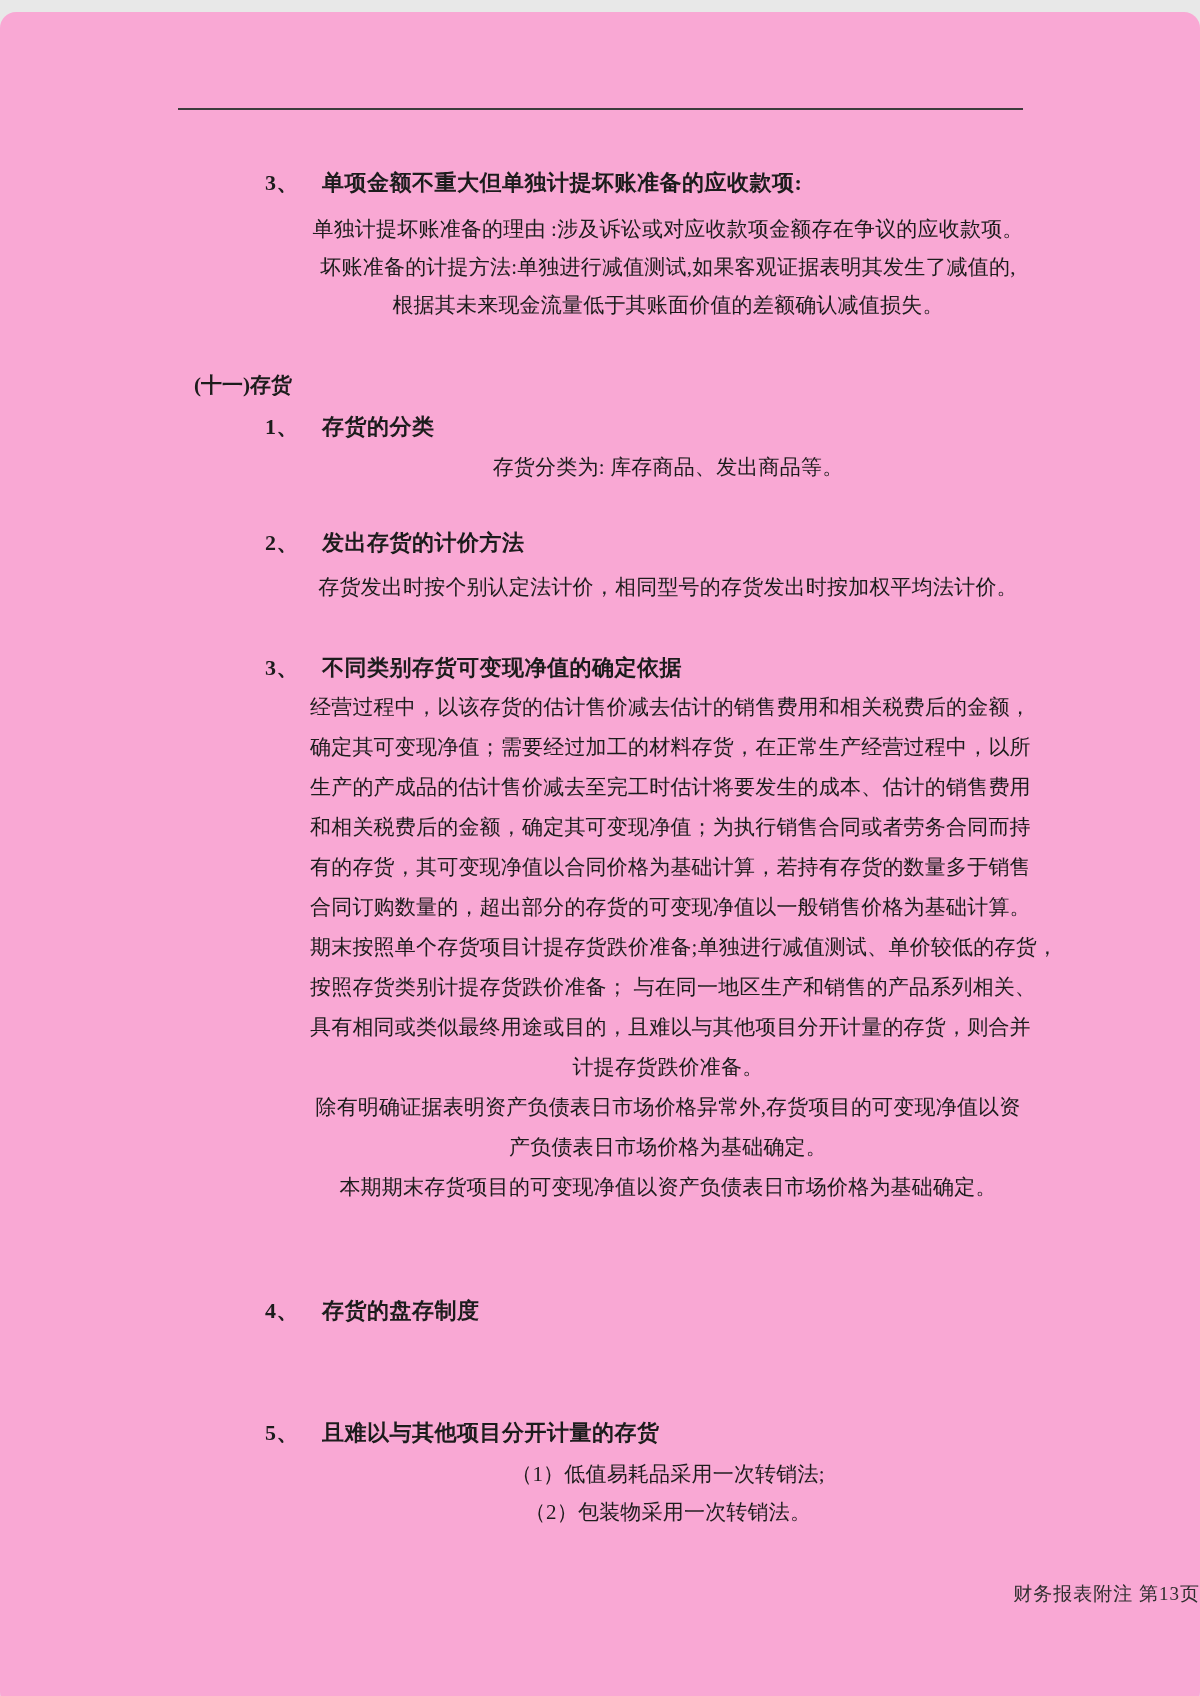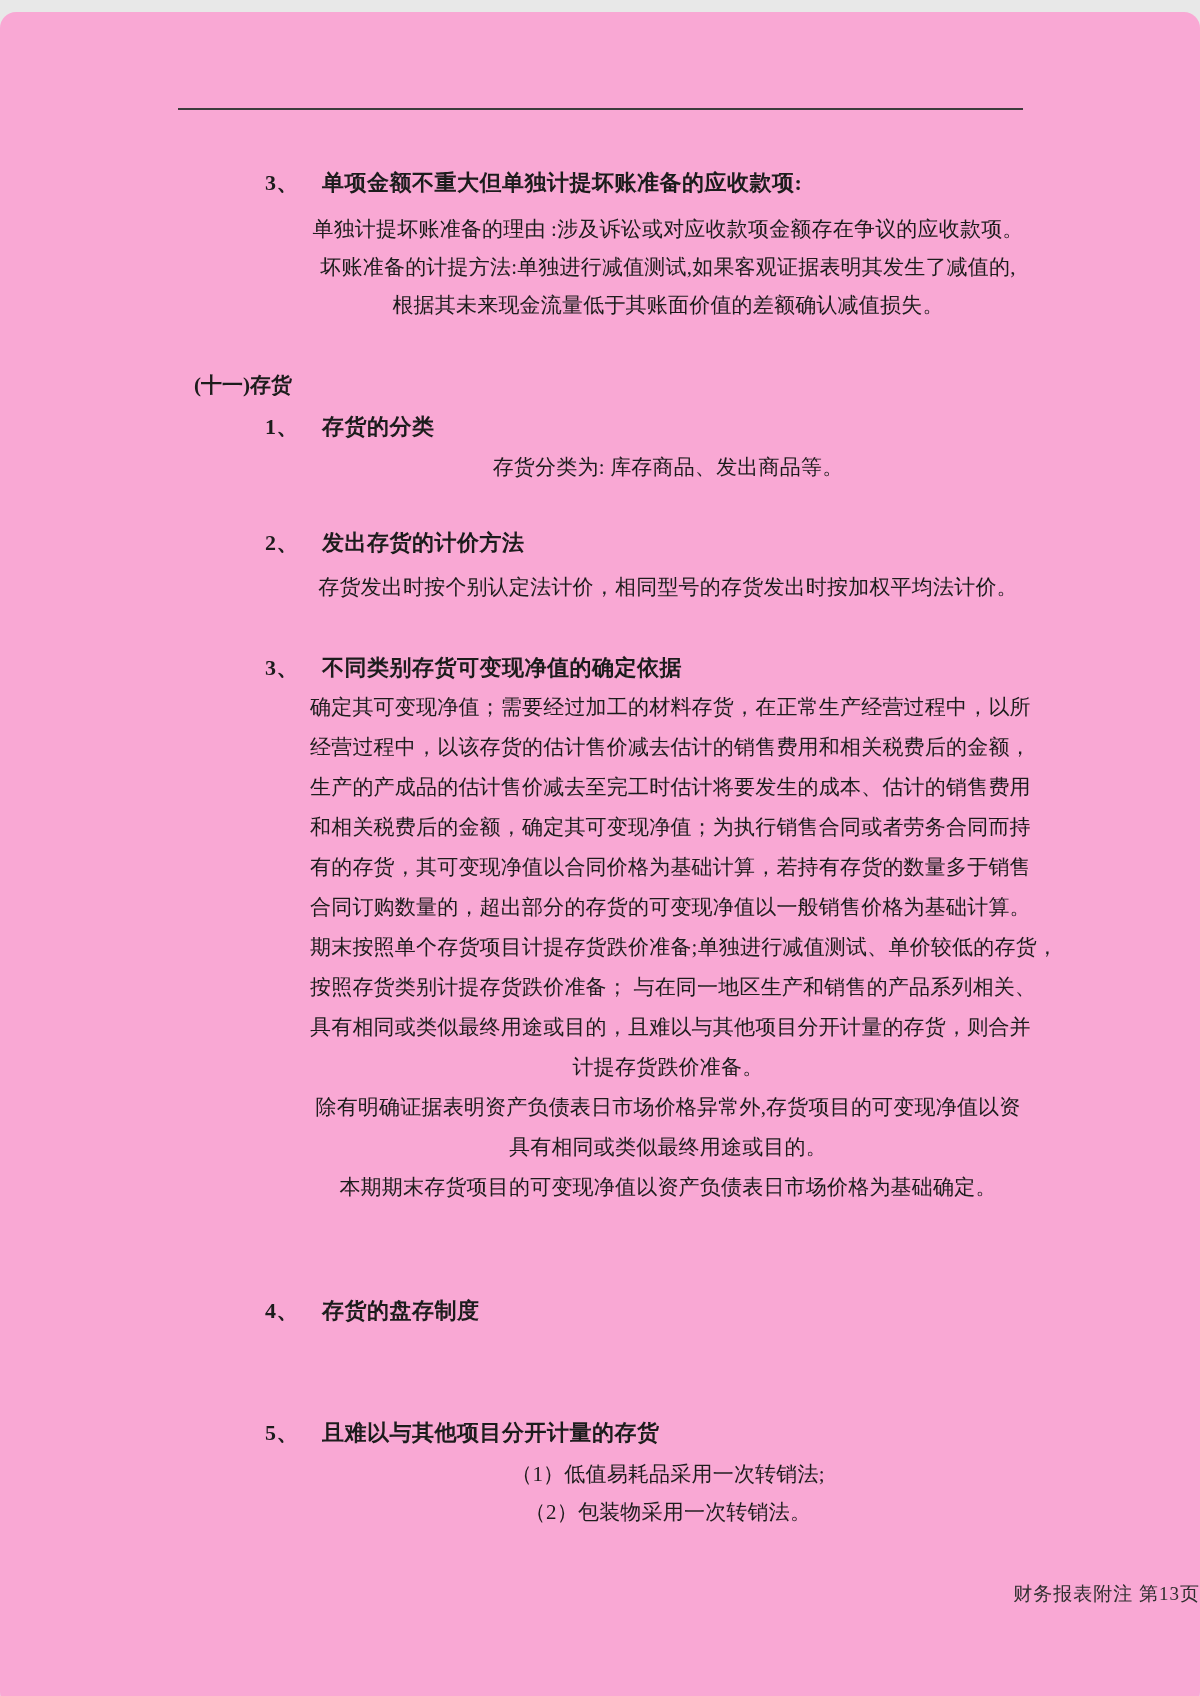--- a/index.html
+++ b/index.html
@@ -108,32 +108,32 @@
     <span class="num">2、</span><span>发出存货的计价方法</span>
   </div>
   <div class="body-block lh26" style="top:562px">
     <div class="line">存货发出时按个别认定法计价，相同型号的存货发出时按加权平均法计价。</div>
   </div>
 
   <div class="heading-row" style="top:641px">
     <span class="num">3、</span><span>不同类别存货可变现净值的确定依据</span>
   </div>
   <div class="body-block lh40" style="top:675px">
+    <div class="line">经营过程中，以该存货的估计售价减去估计的销售费用和相关税费后的金额，</div>
     <div class="line">确定其可变现净值；需要经过加工的材料存货，在正常生产经营过程中，以所</div>
-    <div class="line">经营过程中，以该存货的估计售价减去估计的销售费用和相关税费后的金额，</div>
     <div class="line">生产的产成品的估计售价减去至完工时估计将要发生的成本、估计的销售费用</div>
     <div class="line">和相关税费后的金额，确定其可变现净值；为执行销售合同或者劳务合同而持</div>
     <div class="line">有的存货，其可变现净值以合同价格为基础计算，若持有存货的数量多于销售</div>
     <div class="line">合同订购数量的，超出部分的存货的可变现净值以一般销售价格为基础计算。</div>
     <div class="line">期末按照单个存货项目计提存货跌价准备;单独进行减值测试、单价较低的存货，</div>
     <div class="line">按照存货类别计提存货跌价准备； 与在同一地区生产和销售的产品系列相关、</div>
     <div class="line">具有相同或类似最终用途或目的，且难以与其他项目分开计量的存货，则合并</div>
     <div class="line">计提存货跌价准备。</div>
     <div class="line">除有明确证据表明资产负债表日市场价格异常外,存货项目的可变现净值以资</div>
-    <div class="line">具有相同或类似最终用途或目的。</div>
+    <div class="line">产负债表日市场价格为基础确定。</div>
     <div class="line">本期期末存货项目的可变现净值以资产负债表日市场价格为基础确定。</div>
   </div>
 
   <div class="heading-row" style="top:1284px">
     <span class="num">4、</span><span>存货的盘存制度</span>
   </div>
 
   <div class="heading-row" style="top:1406px">
     <span class="num">5、</span><span>且难以与其他项目分开计量的存货</span>
   </div>

